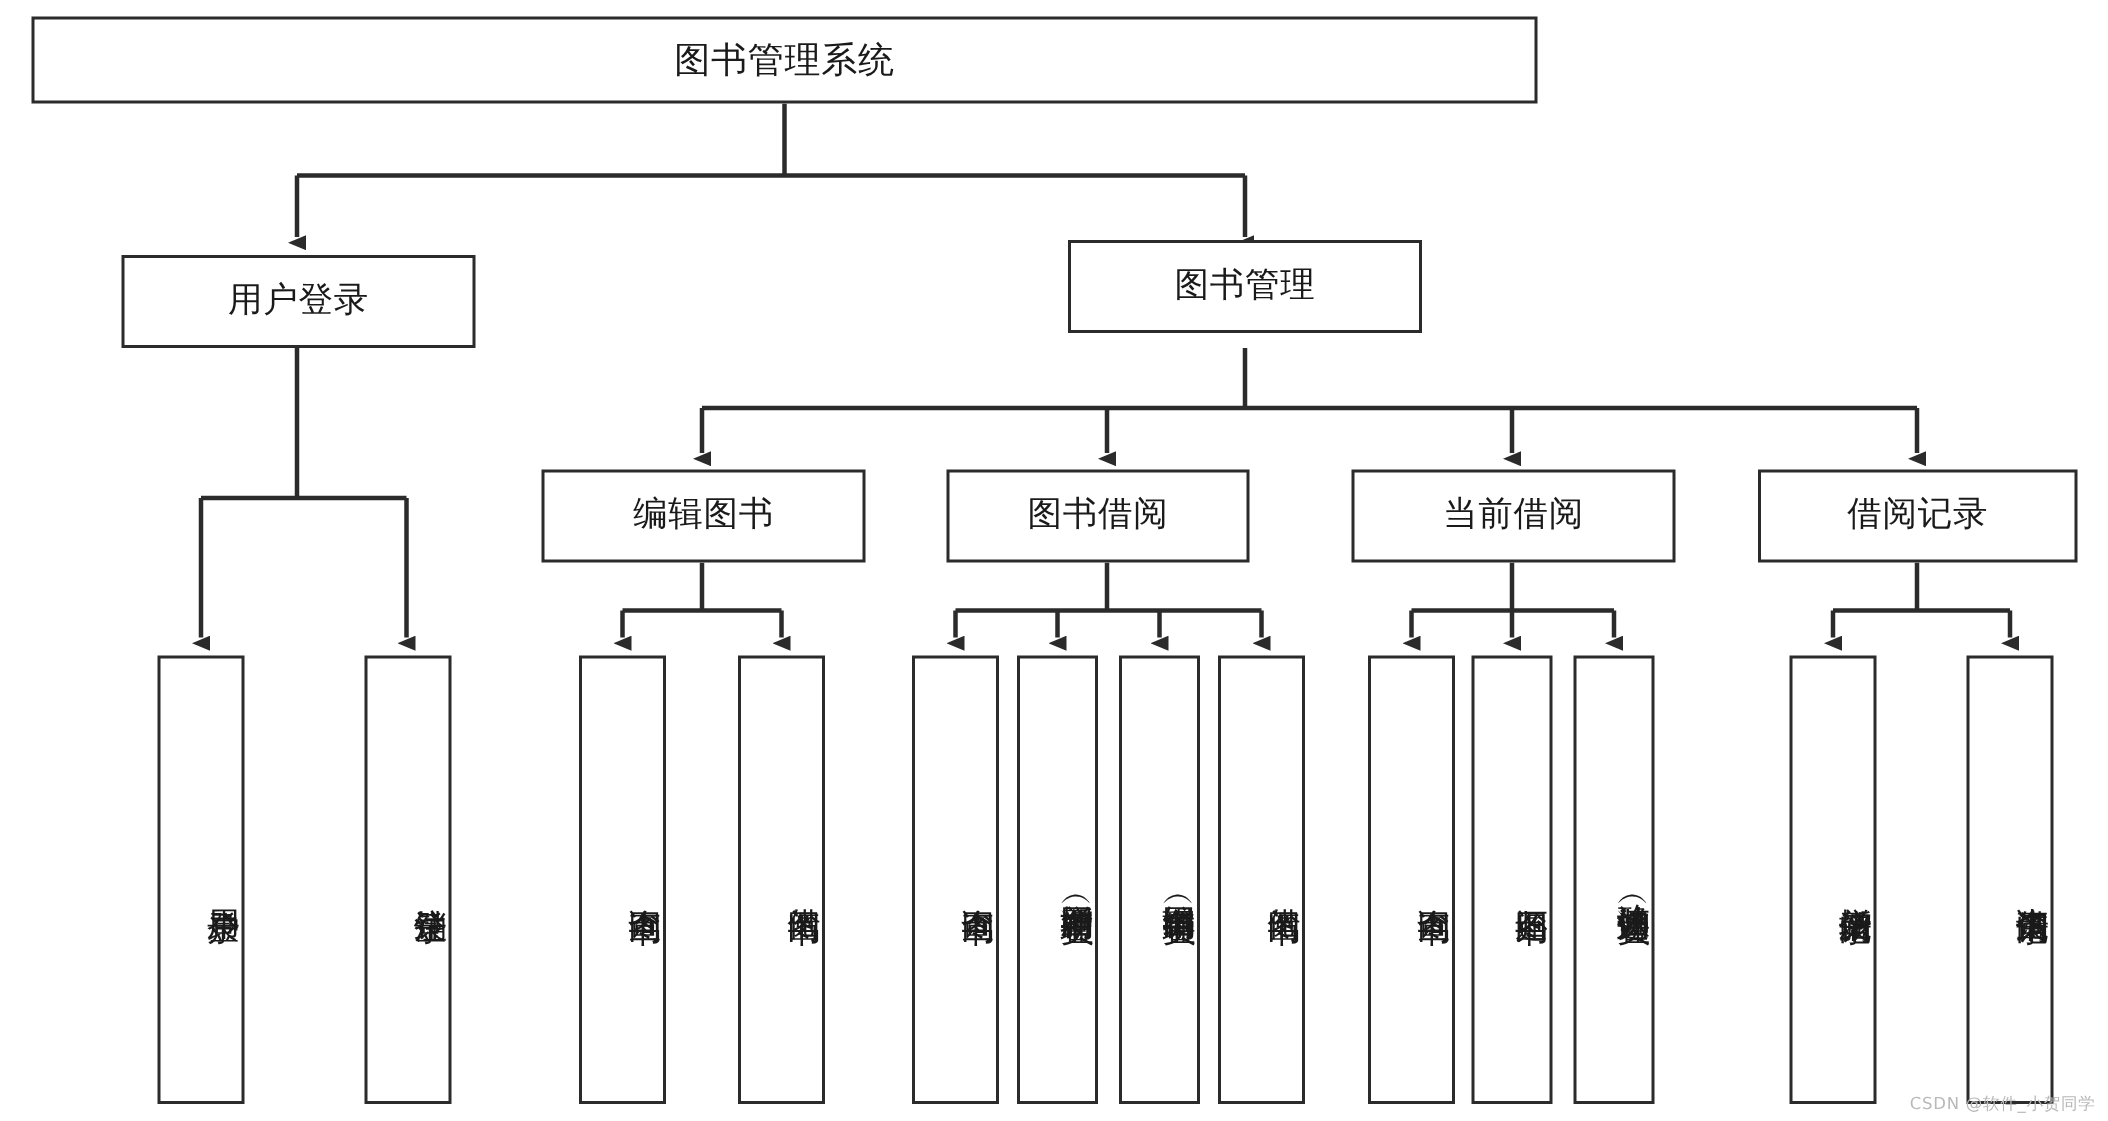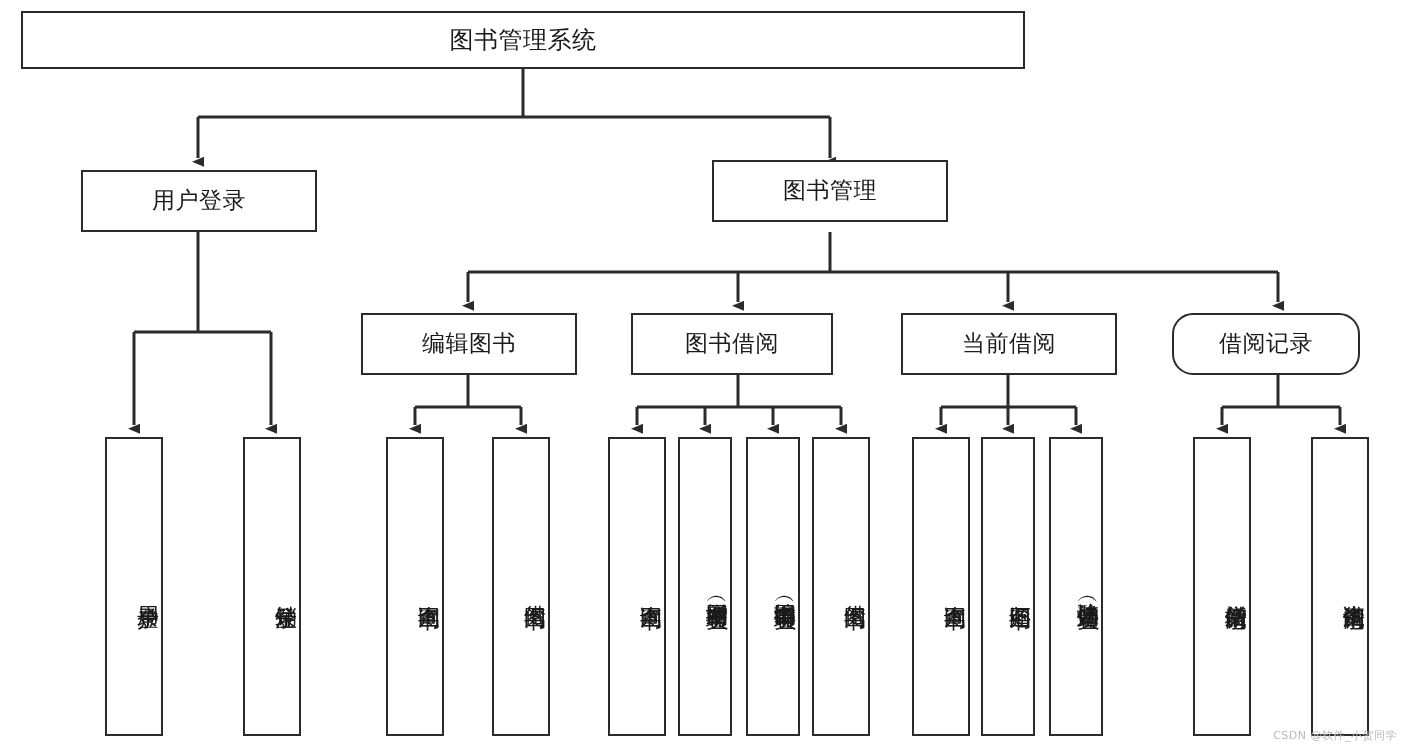--- a/index.html
+++ b/index.html
@@ -140,21 +140,21 @@
 
   <div class="node node-h" style="left:361px; top:313px; width:216px; height:62px;">
     <span>编辑图书</span>
   </div>
   <div class="node node-h" style="left:631px; top:313px; width:202px; height:62px;">
     <span>图书借阅</span>
   </div>
   <div class="node node-h" style="left:901px; top:313px; width:216px; height:62px;">
     <span>当前借阅</span>
   </div>
-  <div class="node node-h" style="left:1172px; top:313px; width:188px; height:62px;border-radius:21px;">
+  <div class="node node-h" style="left:1172px; top:313px; width:213px; height:62px;">
     <span>借阅记录</span>
   </div>
 
   <div class="node node-v" style="left:105px; top:437px; width:58px; height:299px;">
     <span class="vlabel">用户登录</span>
   </div>
   <div class="node node-v" style="left:243px; top:437px; width:58px; height:299px;">
     <span class="vlabel">注销登录</span>
   </div>
 

